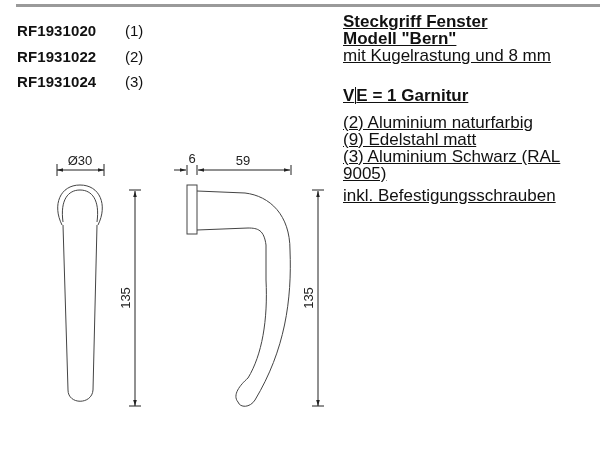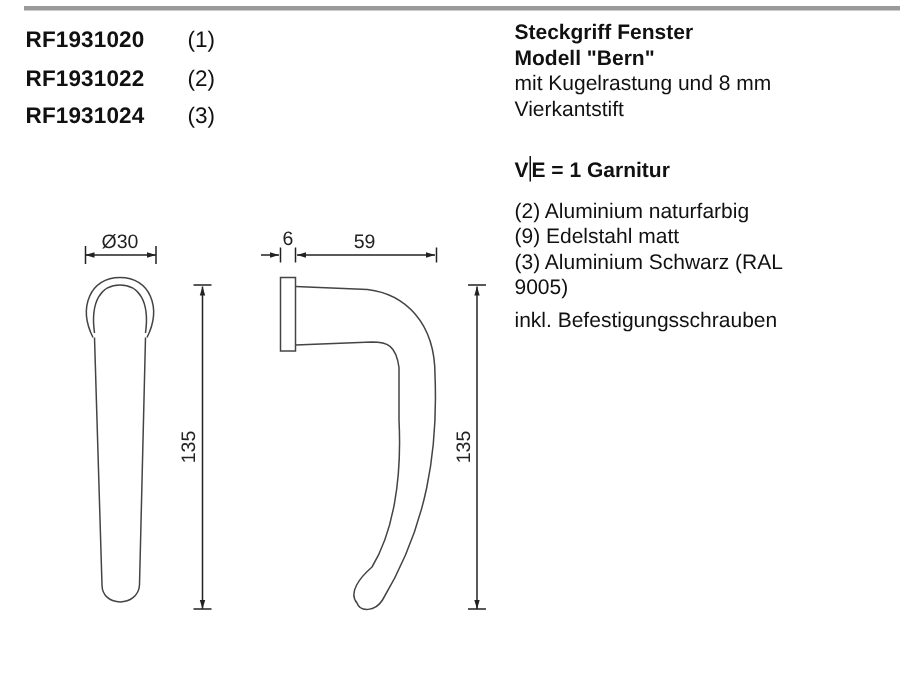--- a/index.html
+++ b/index.html
@@ -1,23 +1,23 @@
 <!DOCTYPE html>
 <html><head>
   <meta charset="utf-8">
   <style>
     html, body { margin: 0; padding: 0; background: #ffffff; }
     body { width: 600px; height: 451px; position: relative; overflow: hidden;
            font-family: "Liberation Sans", sans-serif; color: #111; }
     .topline { position: absolute; left: 16px; top: 4px; width: 584px; height: 3px; background: #9a9a9a; }
     .codes { position: absolute; left: 17px; top: 18px; }
-    .code-row { height: 25.5px; display: flex; font-size: 15px; }
+    .code-row { height: 25.5px; display: flex; align-items: center; font-size: 15px; }
     .code { font-weight: bold; width: 108px; letter-spacing: 0.1px; }
     .variant { font-size: 15px; }
-    .desc { position: absolute; left: 343px; top: 13px; width: 257px; font-size: 14px; line-height: 17px; }
+    .desc { position: absolute; left: 343px; top: 13px; width: 257px; font-size: 17px; line-height: 17px; text-decoration: underline; }
     .desc .title { font-weight: bold; }
     .gap { height: 13px; }
     .gap-sm { height: 10px; }
     .ve { font-weight: bold; position: relative; }
     .cursor { display: inline-block; width: 1px; height: 17px; background: #111; vertical-align: -3px; margin: 0 0.5px; }
     svg.drawing { position: absolute; left: 0; top: 0; }
     .dimtxt { font-family: "Liberation Sans", sans-serif; font-size: 13px; fill: #222; }
   </style>
 </head>
 <body>
@@ -36,21 +36,20 @@
   <div class="code-row">
     <span class="code">RF1931024</span>
     <span class="variant">(3)</span>
   </div>
 </div>
 
 <div class="desc">
   <div class="title">Steckgriff Fenster</div>
   <div class="title">Modell "Bern"</div>
   <div>mit Kugelrastung und 8 mm</div>
-  <div>Vierkantstift</div>
   <div class="gap"></div>
   <div class="gap-sm"></div>
   <div class="ve"><span>V</span><span class="cursor"></span><span>E = 1 Garnitur</span></div>
   <div class="gap-sm"></div>
   <div>(2) Aluminium naturfarbig</div>
   <div>(9) Edelstahl matt</div>
   <div>(3) Aluminium Schwarz (RAL</div>
   <div>9005)</div>
   <div style="height:5px"></div>
   <div>inkl. Befestigungsschrauben</div>

